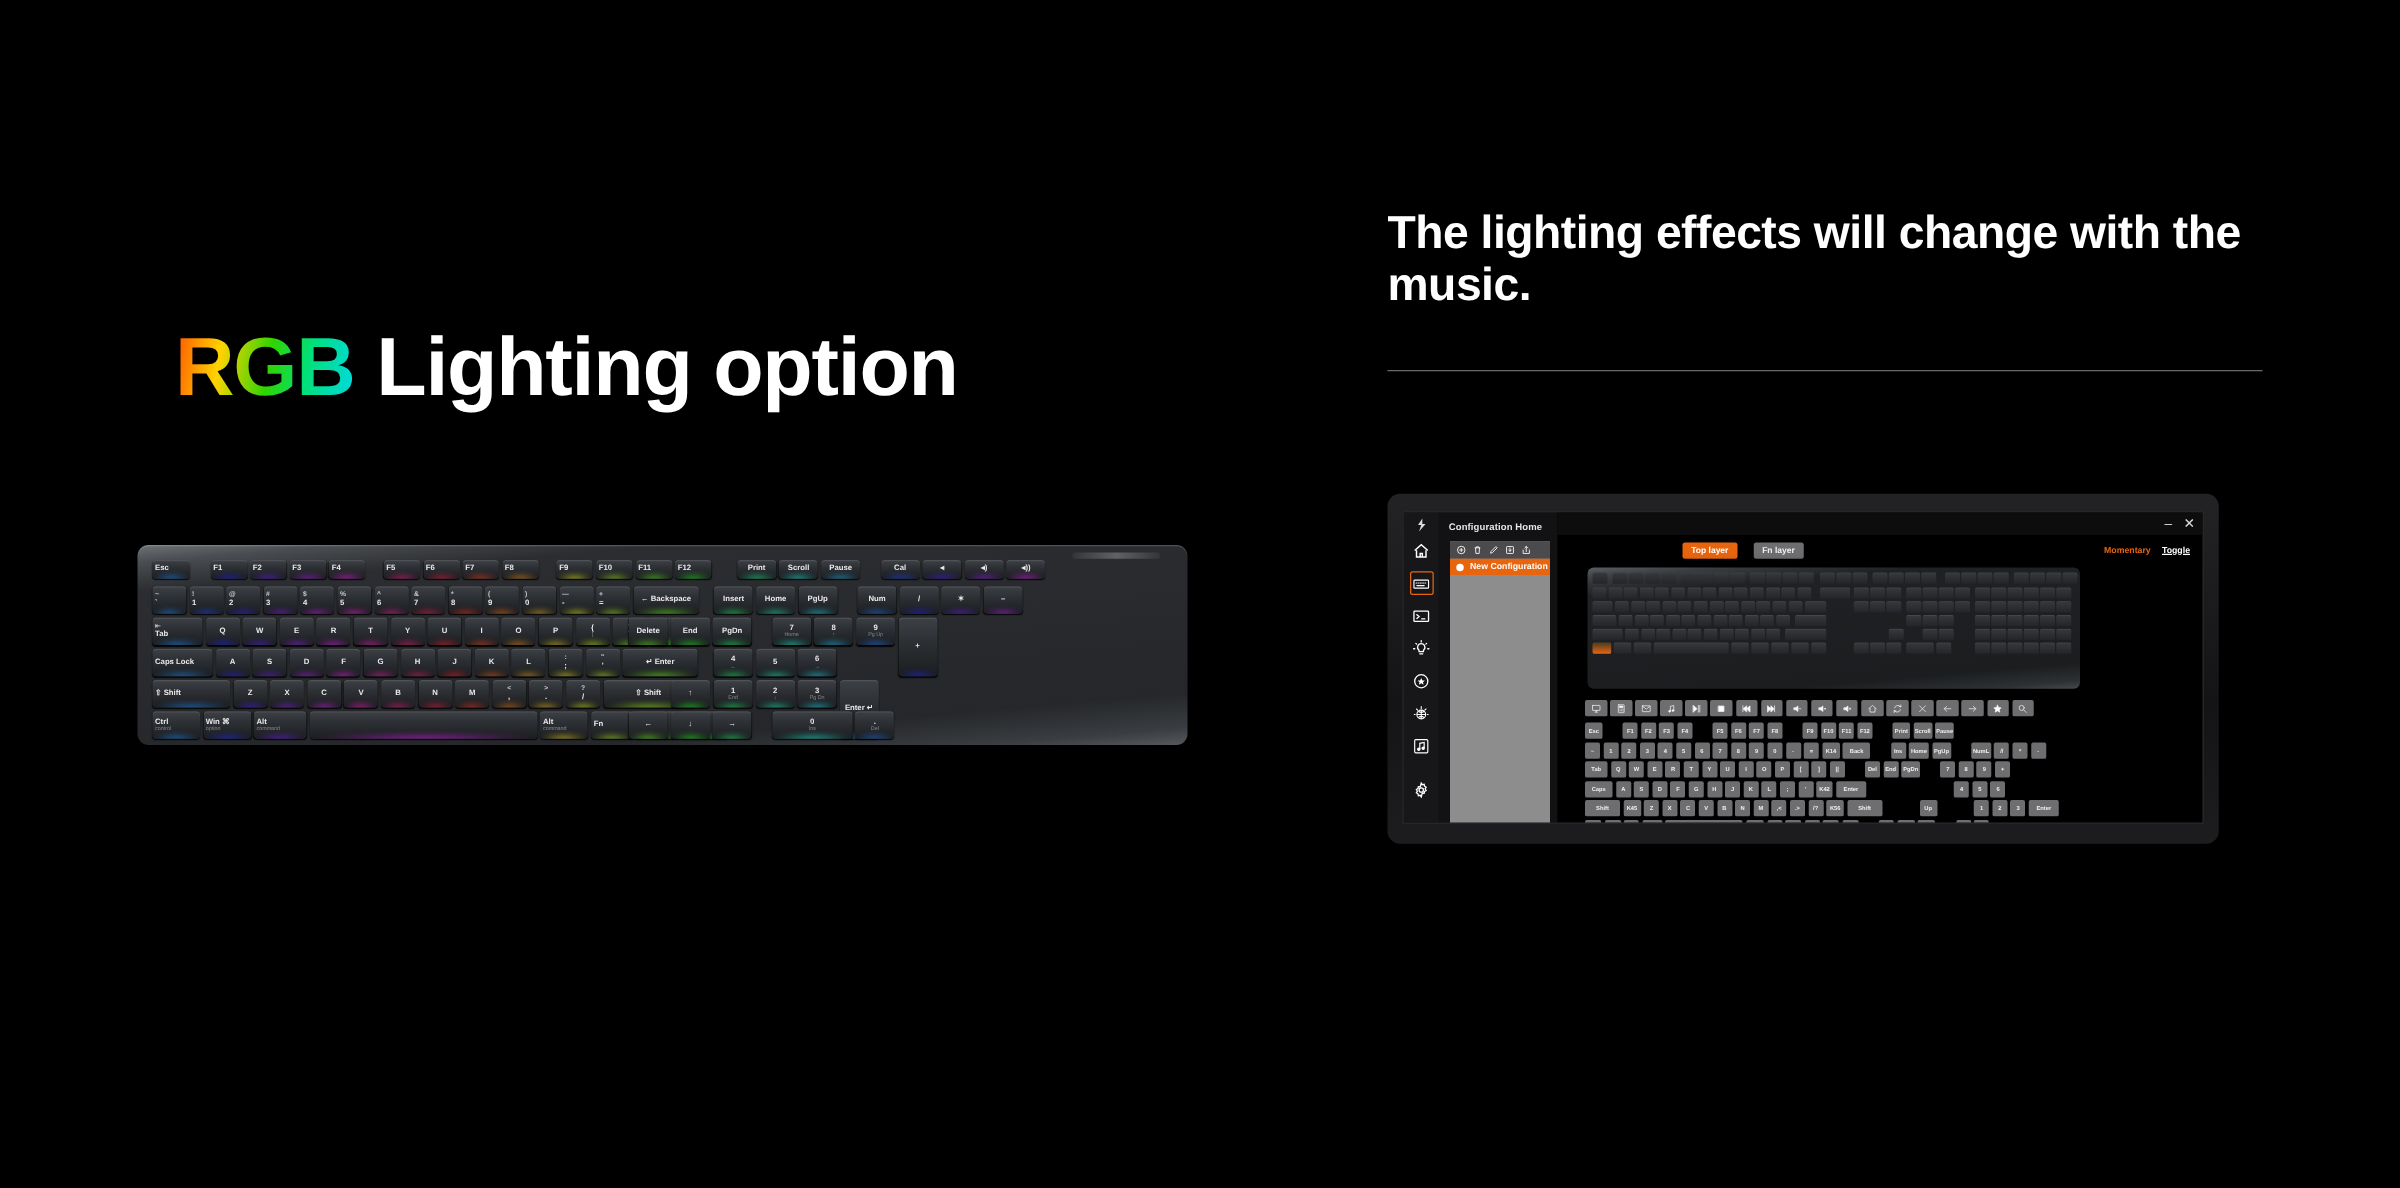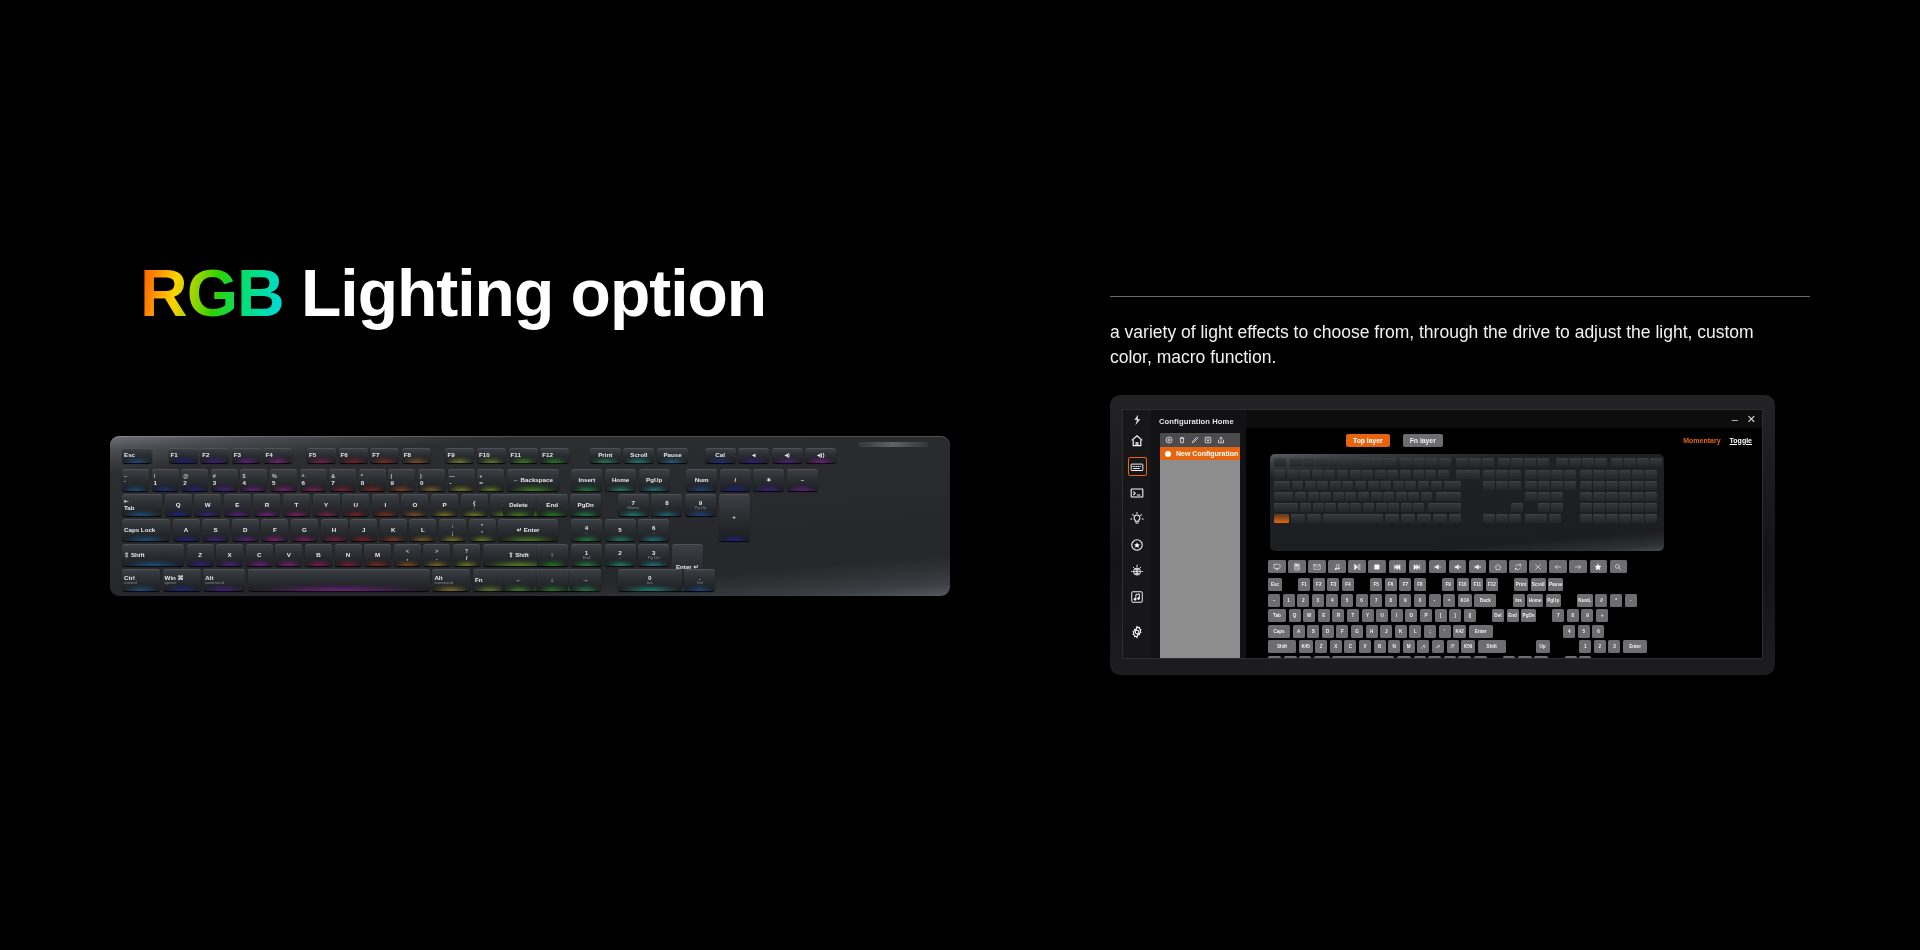--- a/index.html
+++ b/index.html
@@ -618,22 +618,22 @@
           <span>.</span>
           <span class="sub">Del</span>
           <span class="glow" style="background: radial-gradient(rgb(31, 118, 249) 0%, transparent 72%);"></span>
         </div>
       </div>
   </div>
 </div>
 
 <div id="right-panel">
 
+  <div id="rp-heading">The lighting effects will change with the music.</div>
   <div id="rp-rule"></div>
-  <div id="rp-para">a variety of light effects to choose from, through the drive to adjust the light, custom color, macro function.</div>
 
   <div id="app-shell">
     <div id="app-window">
 
       <div id="icon-rail">
         <svg id="rail-logo" viewBox="0 0 16 14">
             <path d="M9 1 L5 7 H8 L6 13 L12 6 H9 Z" fill="#fff"></path>
           </svg>
 
         <div class="rail-btn">

